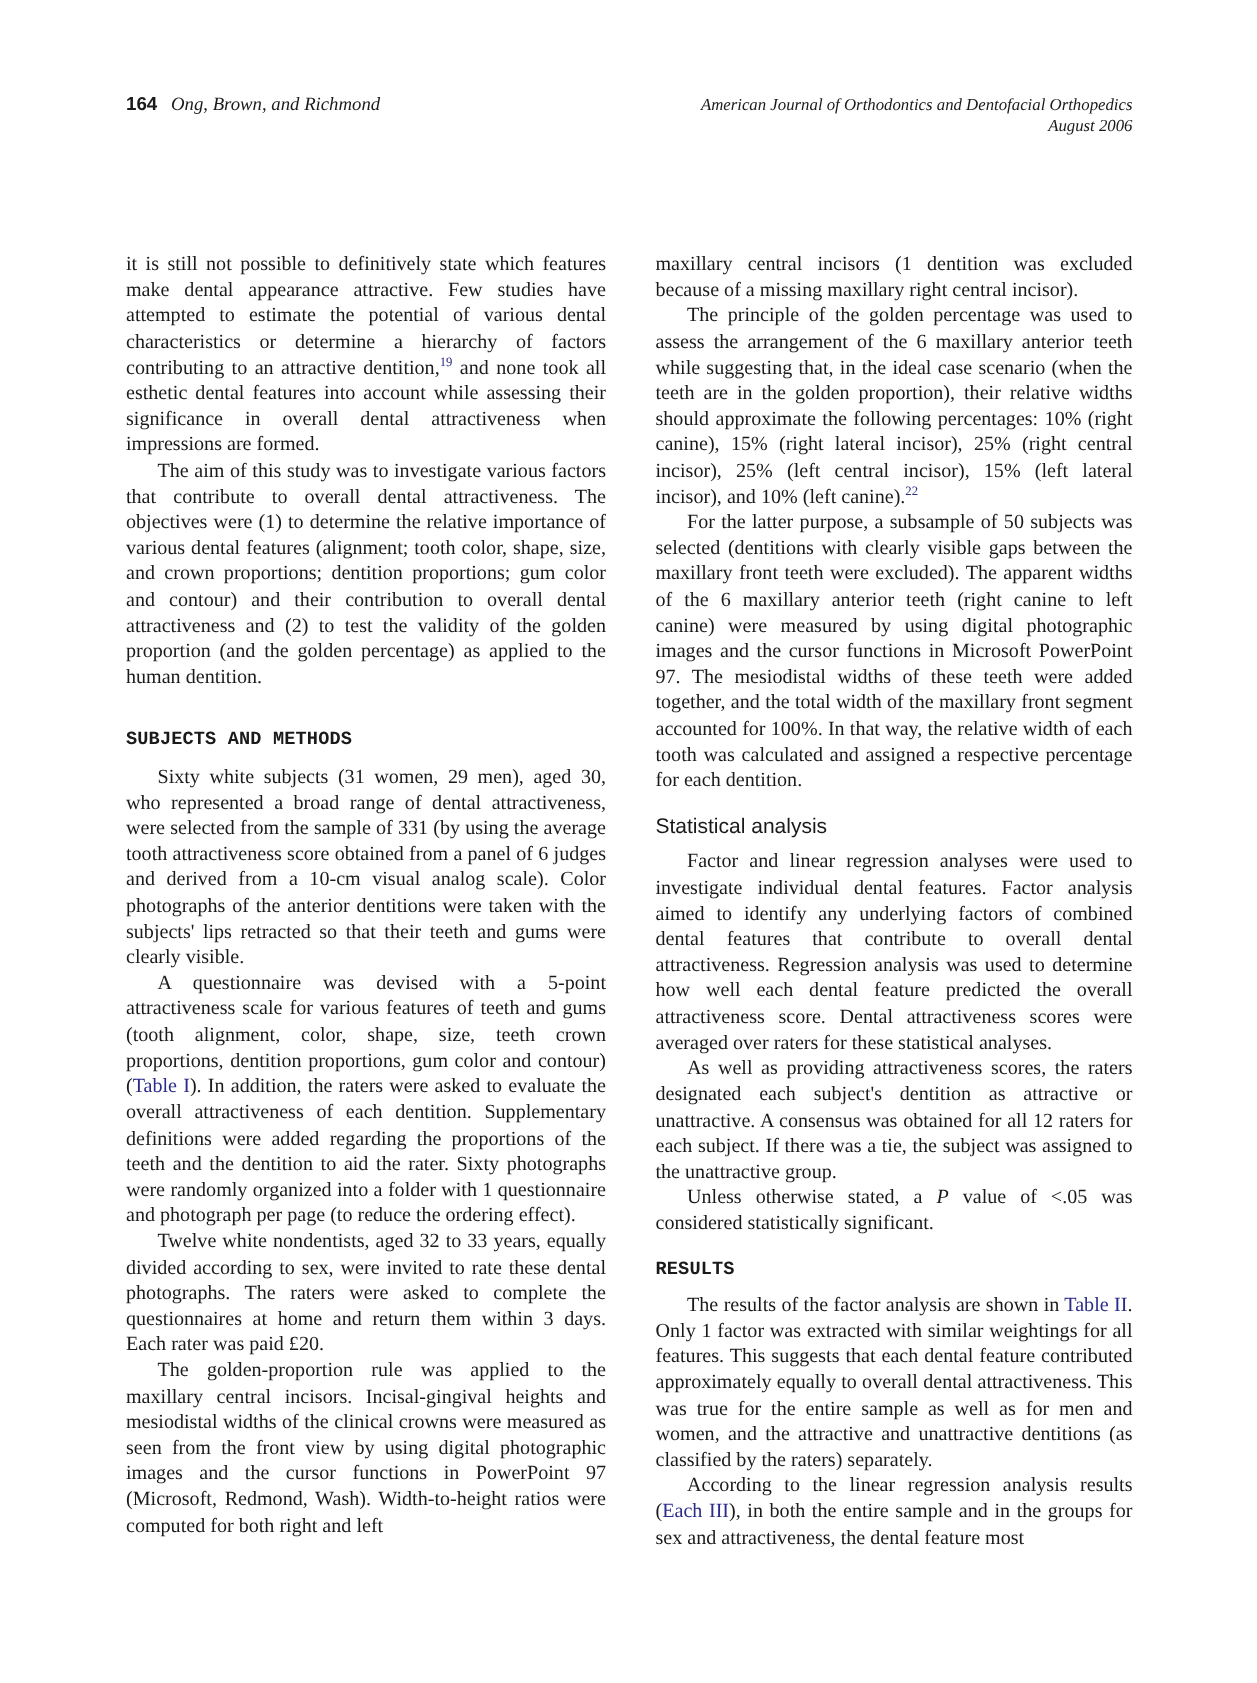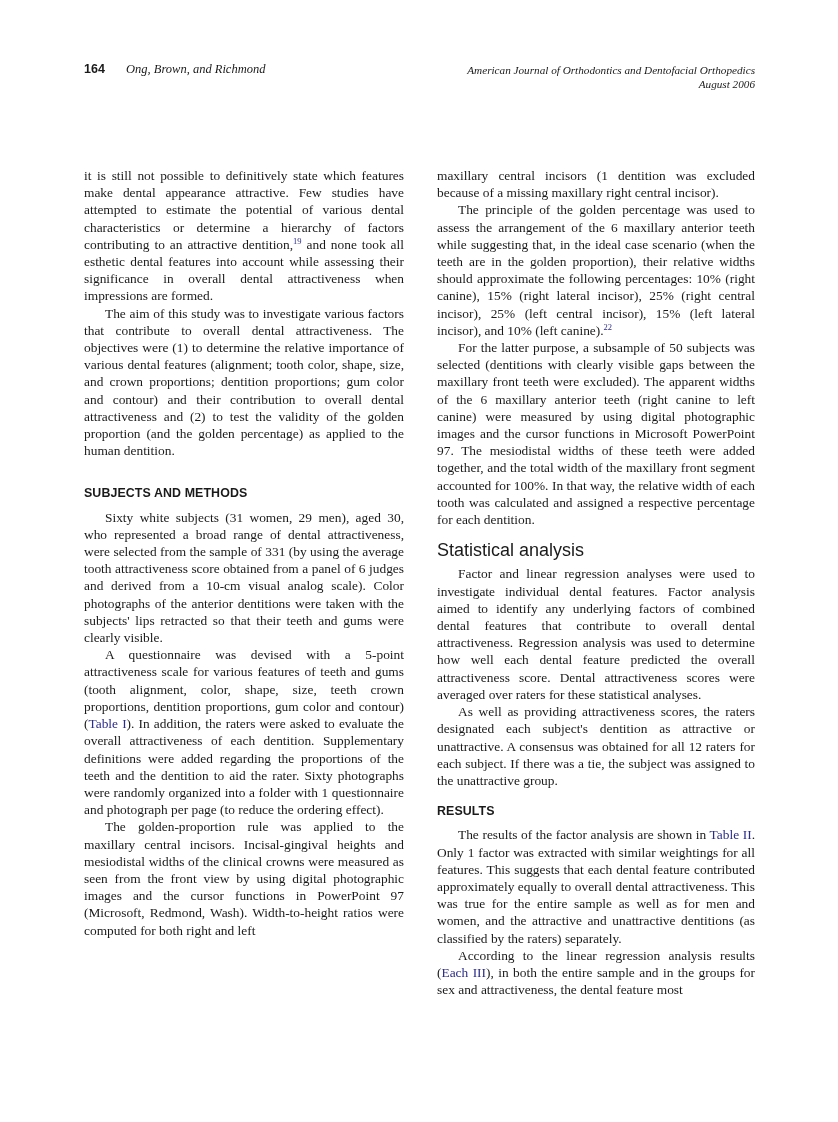--- a/index.html
+++ b/index.html
@@ -1,28 +1,28 @@
 <!DOCTYPE html>
 <html><head>
 <meta charset="utf-8">
 <style>
   html, body { margin: 0; padding: 0; background: #ffffff; }
   body { width: 838px; height: 1122px; position: relative; overflow: hidden; color: #1a1a1a; }
   .page-header { position: absolute; left: 84px; right: 83px; top: 62px; height: 32px; font-family: "Liberation Serif", serif; }
   .hdr-left { position: absolute; left: 0; top: 0; font-size: 12.5px; }
-  .hdr-left .pagenum { font-family: "Liberation Sans", sans-serif; font-weight: bold; font-size: 12.5px; margin-right: 18px; font-style: normal; }
+  .hdr-left .pagenum { font-family: "Liberation Sans", sans-serif; font-weight: bold; font-size: 12.5px; margin-right: 6px; font-style: normal; }
   .hdr-left .authors { font-style: italic; font-family: Liberation Serif, serif; }
   .hdr-right { position: absolute; right: 0; top: 1px; text-align: right; font-style: italic; font-size: 11.2px; line-height: 14px; margin-left: 14px; }
   .col { position: absolute; top: 123px; width: 320px; font-family: "Liberation Serif", serif; font-size: 13.4px; line-height: 17.2px; text-align: justify; margin-top: 44px; }
   .col.left { left: 84px; }
   .col.right { left: 437px; width: 318px; }
   .col p { margin: 0; text-indent: 0; }
   .col p.ind { text-indent: 21px; }
-  h2.section { font-family: Liberation Sans, sans-serif; font-weight: bold; font-size: 12.4px; margin: 0; letter-spacing: 0.1px; }
-  h3.subsection { font-family: "Liberation Sans", sans-serif; font-weight: normal; font-size: 18px; margin: 0; }
+  h2.section { font-family: Liberation Mono, monospace; font-weight: bold; font-size: 12.4px; margin: 0; letter-spacing: 0.1px; }
+  h3.subsection { font-family: "Liberation Sans", sans-serif; font-weight: normal; font-size: 14px; margin: 0; }
   sup { font-size: 8.5px; line-height: 0; vertical-align: 5px; color: #2b2b8a; }
   .ref { color: #2b2b8a; }
   .spacer-sm { height: 6px; }
   .spacer-md { height: 14px; }
   .spacer-lg { height: 26px; }
 </style>
 </head>
 <body>
 
 <div class="page-header">
@@ -37,30 +37,32 @@
 </div>
 
 <div class="col left">
   <p><span>it is still not possible to definitively state which features make dental appearance attractive. Few studies have attempted to estimate the potential of various dental characteristics or determine a hierarchy of factors contributing to an attractive dentition,</span><sup class="ref">19</sup><span> and none took all esthetic dental features into account while assessing their significance in overall dental attractiveness when impressions are formed.</span></p>
   <p class="ind">The aim of this study was to investigate various factors that contribute to overall dental attractiveness. The objectives were (1) to determine the relative importance of various dental features (alignment; tooth color, shape, size, and crown proportions; dentition proportions; gum color and contour) and their contribution to overall dental attractiveness and (2) to test the validity of the golden proportion (and the golden percentage) as applied to the human dentition.</p>
   <div class="spacer-lg"></div>
   <h2 class="section">SUBJECTS AND METHODS</h2>
   <div class="spacer-sm"></div>
   <p class="ind">Sixty white subjects (31 women, 29 men), aged 30, who represented a broad range of dental attractiveness, were selected from the sample of 331 (by using the average tooth attractiveness score obtained from a panel of 6 judges and derived from a 10-cm visual analog scale). Color photographs of the anterior dentitions were taken with the subjects' lips retracted so that their teeth and gums were clearly visible.</p>
   <p class="ind"><span>A questionnaire was devised with a 5-point attractiveness scale for various features of teeth and gums (tooth alignment, color, shape, size, teeth crown proportions, dentition proportions, gum color and contour) (</span><span class="ref">Table I</span><span>). In addition, the raters were asked to evaluate the overall attractiveness of each dentition. Supplementary definitions were added regarding the proportions of the teeth and the dentition to aid the rater. Sixty photographs were randomly organized into a folder with 1 questionnaire and photograph per page (to reduce the ordering effect).</span></p>
+  <p class="ind">Twelve white nondentists, aged 32 to 33 years, equally divided according to sex, were invited to rate these dental photographs. The raters were asked to complete the questionnaires at home and return them within 3 days. Each rater was paid £20.</p>
   <p class="ind">The golden-proportion rule was applied to the maxillary central incisors. Incisal-gingival heights and mesiodistal widths of the clinical crowns were measured as seen from the front view by using digital photographic images and the cursor functions in PowerPoint 97 (Microsoft, Redmond, Wash). Width-to-height ratios were computed for both right and left</p>
 </div>
 
 <div class="col right">
   <p>maxillary central incisors (1 dentition was excluded because of a missing maxillary right central incisor).</p>
   <p class="ind"><span>The principle of the golden percentage was used to assess the arrangement of the 6 maxillary anterior teeth while suggesting that, in the ideal case scenario (when the teeth are in the golden proportion), their relative widths should approximate the following percentages: 10% (right canine), 15% (right lateral incisor), 25% (right central incisor), 25% (left central incisor), 15% (left lateral incisor), and 10% (left canine).</span><sup class="ref">22</sup></p>
   <p class="ind">For the latter purpose, a subsample of 50 subjects was selected (dentitions with clearly visible gaps between the maxillary front teeth were excluded). The apparent widths of the 6 maxillary anterior teeth (right canine to left canine) were measured by using digital photographic images and the cursor functions in Microsoft PowerPoint 97. The mesiodistal widths of these teeth were added together, and the total width of the maxillary front segment accounted for 100%. In that way, the relative width of each tooth was calculated and assigned a respective percentage for each dentition.</p>
   <div class="spacer-md"></div>
   <h3 class="subsection">Statistical analysis</h3>
   <div class="spacer-sm"></div>
   <p class="ind">Factor and linear regression analyses were used to investigate individual dental features. Factor analysis aimed to identify any underlying factors of combined dental features that contribute to overall dental attractiveness. Regression analysis was used to determine how well each dental feature predicted the overall attractiveness score. Dental attractiveness scores were averaged over raters for these statistical analyses.</p>
   <p class="ind">As well as providing attractiveness scores, the raters designated each subject's dentition as attractive or unattractive. A consensus was obtained for all 12 raters for each subject. If there was a tie, the subject was assigned to the unattractive group.</p>
+  <p class="ind"><span>Unless otherwise stated, a </span><i>P</i><span> value of &lt;.05 was considered statistically significant.</span></p>
   <div class="spacer-md"></div>
   <h2 class="section">RESULTS</h2>
   <div class="spacer-sm"></div>
   <p class="ind"><span>The results of the factor analysis are shown in </span><span class="ref">Table II</span><span>. Only 1 factor was extracted with similar weightings for all features. This suggests that each dental feature contributed approximately equally to overall dental attractiveness. This was true for the entire sample as well as for men and women, and the attractive and unattractive dentitions (as classified by the raters) separately.</span></p>
   <p class="ind"><span>According to the linear regression analysis results (</span><span class="ref">Each III</span><span>), in both the entire sample and in the groups for sex and attractiveness, the dental feature most</span></p>
 </div>
 
 </body></html>

